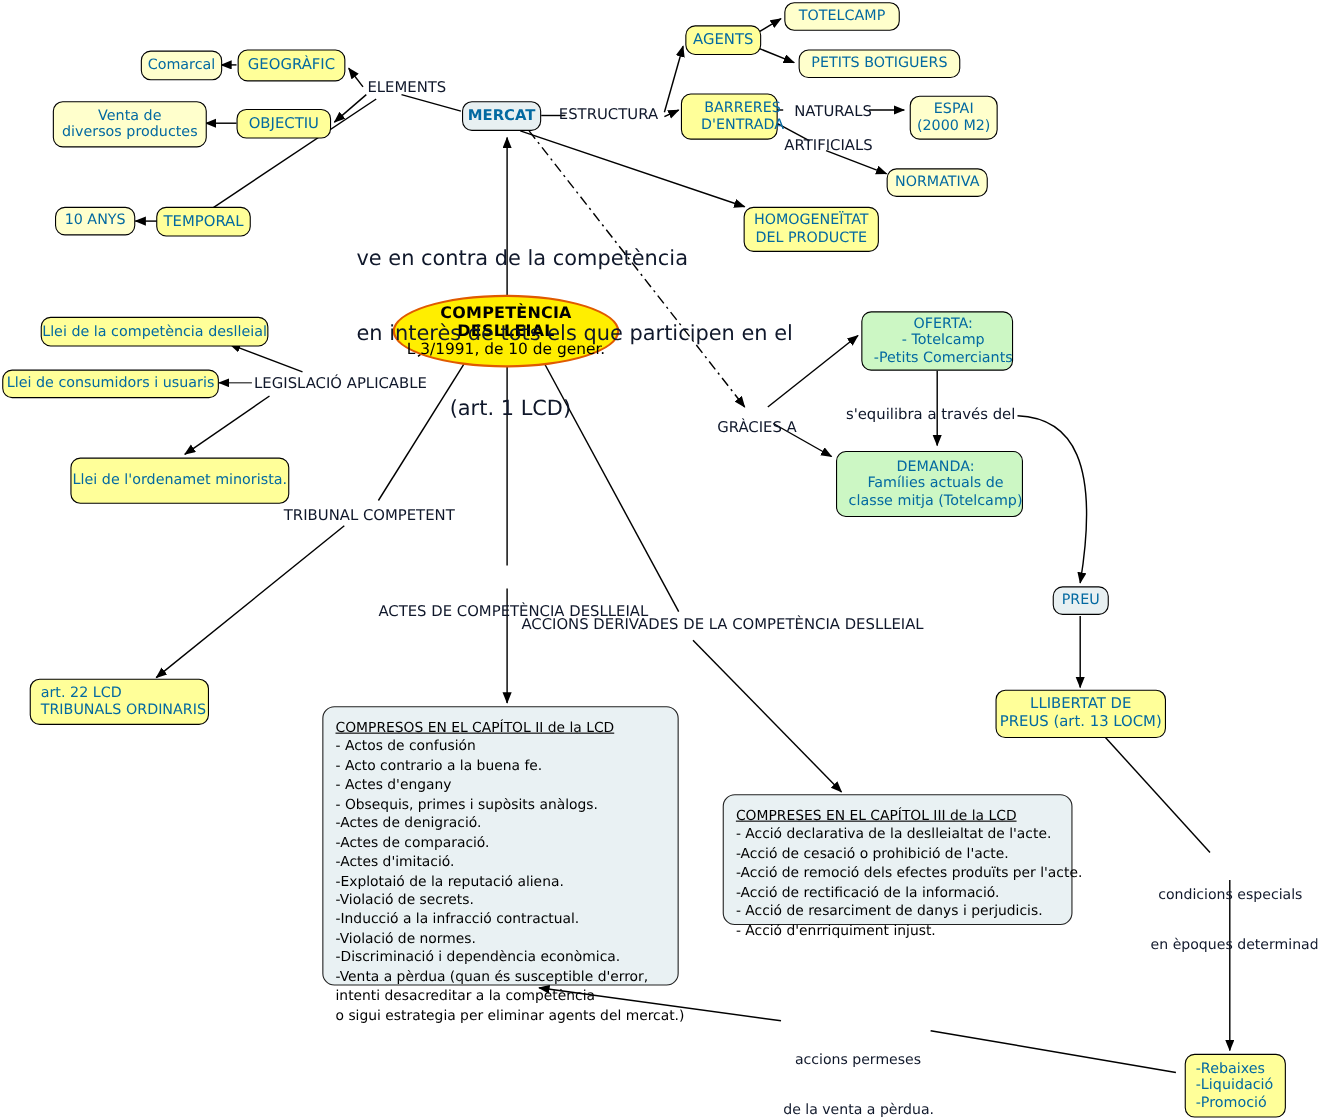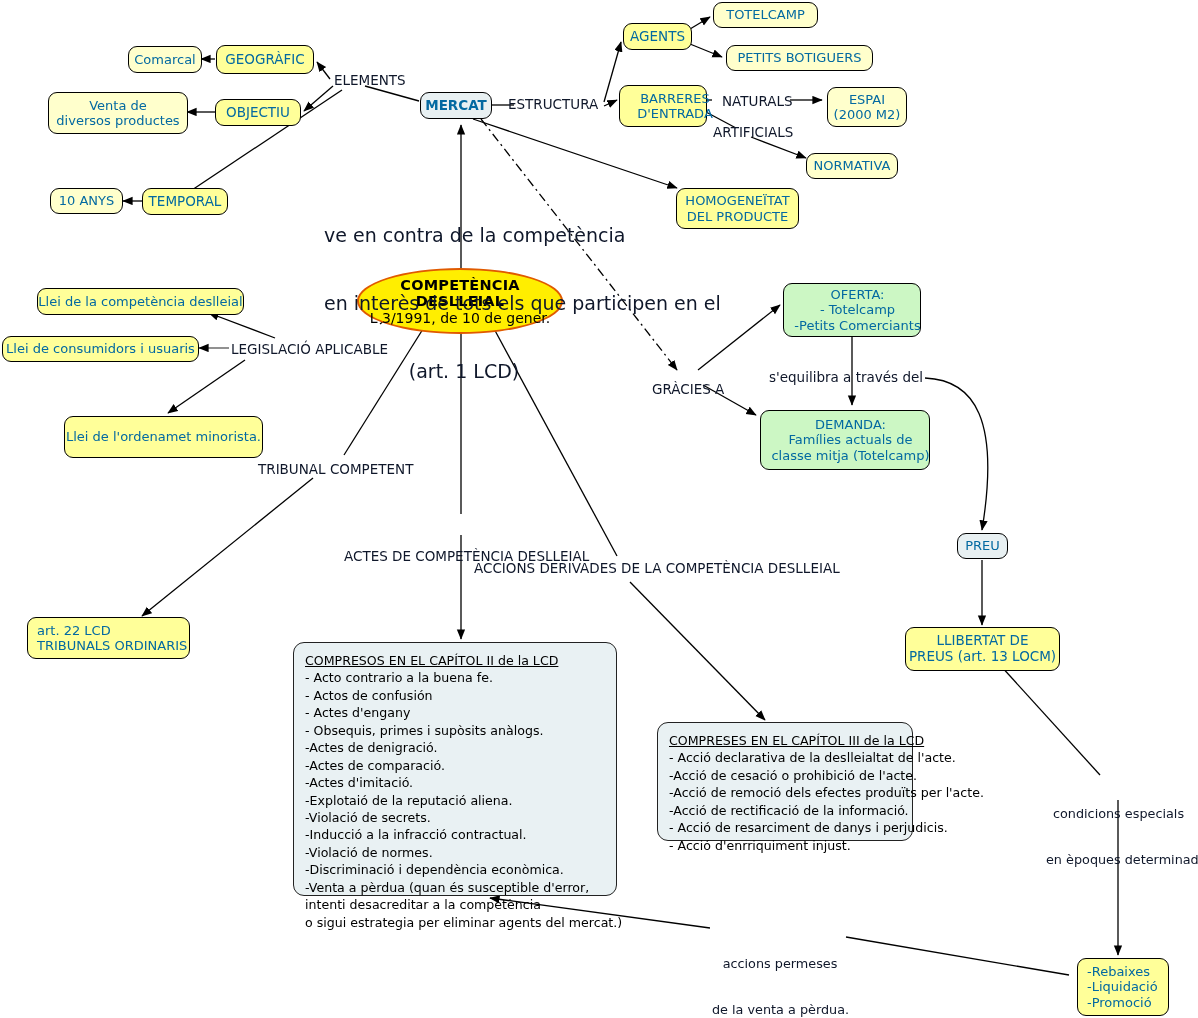--- a/index.html
+++ b/index.html
@@ -212,39 +212,39 @@
   </div>
 
   <div class="edge-label" style="left:712px;top:925px;font-size:12.8px;text-align:center;width:136px;">
     <div class="ln">accions permeses</div>
     <div class="ln">de la venta a pèrdua.</div>
   </div>
 
   <div class="listbox" style="left:293px;top:642px;width:324px;height:254px;">
     <div class="hdr">COMPRESOS EN EL CAPÍTOL II de la LCD</div>
     <div>
+        <div class="li">- Actos de confusión</div>
         <div class="li">- Acto contrario a la buena fe.</div>
-        <div class="li">- Actos de confusión</div>
         <div class="li">- Actes d'engany</div>
         <div class="li">- Obsequis, primes i supòsits anàlogs.</div>
         <div class="li">-Actes de denigració.</div>
         <div class="li">-Actes de comparació.</div>
         <div class="li">-Actes d'imitació.</div>
         <div class="li">-Explotaió de la reputació aliena.</div>
         <div class="li">-Violació de secrets.</div>
         <div class="li">-Inducció a la infracció contractual.</div>
         <div class="li">-Violació de normes.</div>
         <div class="li">-Discriminació i dependència econòmica.</div>
         <div class="li">-Venta a pèrdua (quan és susceptible d'error,</div>
         <div class="li">intenti desacreditar a la competència</div>
         <div class="li">o sigui estrategia per eliminar agents del mercat.)</div>
       </div>
   </div>
 
-  <div class="listbox" style="left:657px;top:722px;width:256px;height:119px;">
+  <div class="listbox" style="left:657px;top:722px;width:318px;height:119px;">
     <div class="hdr">COMPRESES EN EL CAPÍTOL III de la LCD</div>
     <div>
         <div class="li">- Acció declarativa de la deslleialtat de l'acte.</div>
         <div class="li">-Acció de cesació o prohibició de l'acte.</div>
         <div class="li">-Acció de remoció dels efectes produïts per l'acte.</div>
         <div class="li">-Acció de rectificació de la informació.</div>
         <div class="li">- Acció de resarciment de danys i perjudicis.</div>
         <div class="li">- Acció d'enrriquiment injust.</div>
       </div>
   </div>

